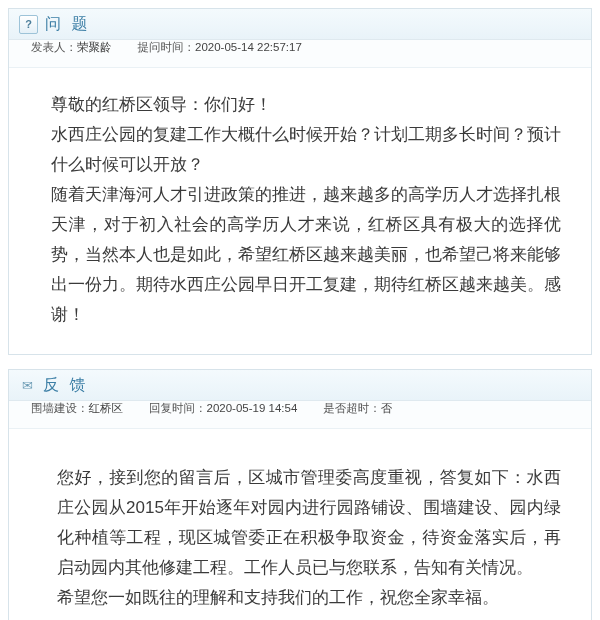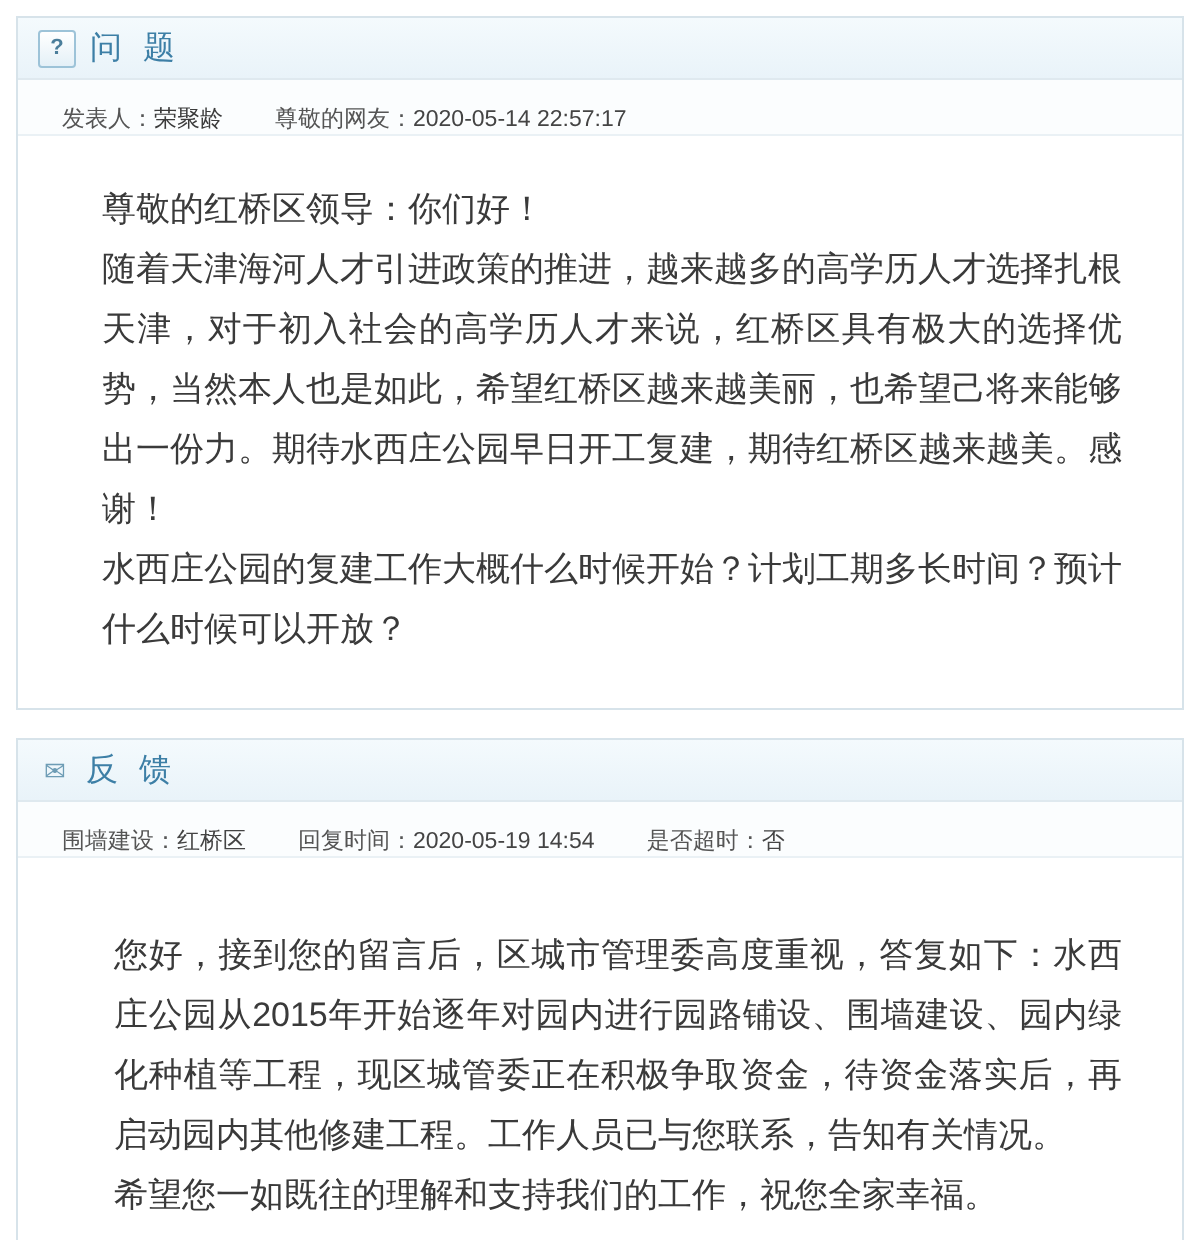--- a/index.html
+++ b/index.html
@@ -63,21 +63,21 @@
   }
   .hdr-title {
     font-size: 16px;
     color: #3d7fa6;
     letter-spacing: 3px;
   }
 
   
   .meta-bar {
     display: flex;
-    align-items: flex-end;
+    align-items: flex-start;
     gap: 26px;
     height: 27px;
     padding: 0 10px 0 22px;
     background: #fbfdfe;
     border-bottom: 1px solid #eaf1f5;
     font-size: 11.5px;
     color: #555555;
   }
   .meta-item {
     white-space: nowrap;
@@ -131,28 +131,28 @@
     <div class="card-header">
       <span class="hdr-icon q">?</span>
       <span class="hdr-title">问 题</span>
     </div>
 
     <div class="meta-bar">
       <span class="meta-item">
         <span class="lbl">发表人：</span><span class="val name">荣聚龄</span>
       </span>
       <span class="meta-item">
-        <span class="lbl">尊敬的网友：</span><span class="val">2020-05-14 22:57:17</span>
+        <span class="lbl">提问时间：</span><span class="val">2020-05-14 22:57:17</span>
       </span>
     </div>
 
     <div class="card-body">
       <p class="para first">尊敬的红桥区领导：你们好！</p>
+      <p class="para">水西庄公园的复建工作大概什么时候开始？计划工期多长时间？预计什么时候可以开放？</p>
       <p class="para">随着天津海河人才引进政策的推进，越来越多的高学历人才选择扎根天津，对于初入社会的高学历人才来说，红桥区具有极大的选择优势，当然本人也是如此，希望红桥区越来越美丽，也希望己将来能够出一份力。期待水西庄公园早日开工复建，期待红桥区越来越美。感谢！</p>
-      <p class="para">水西庄公园的复建工作大概什么时候开始？计划工期多长时间？预计什么时候可以开放？</p>
     </div>
   </div>
 
   <div class="card">
     <div class="card-header">
       <span class="hdr-icon fb">✉</span>
       <span class="hdr-title">反 馈</span>
     </div>
 
     <div class="meta-bar">

